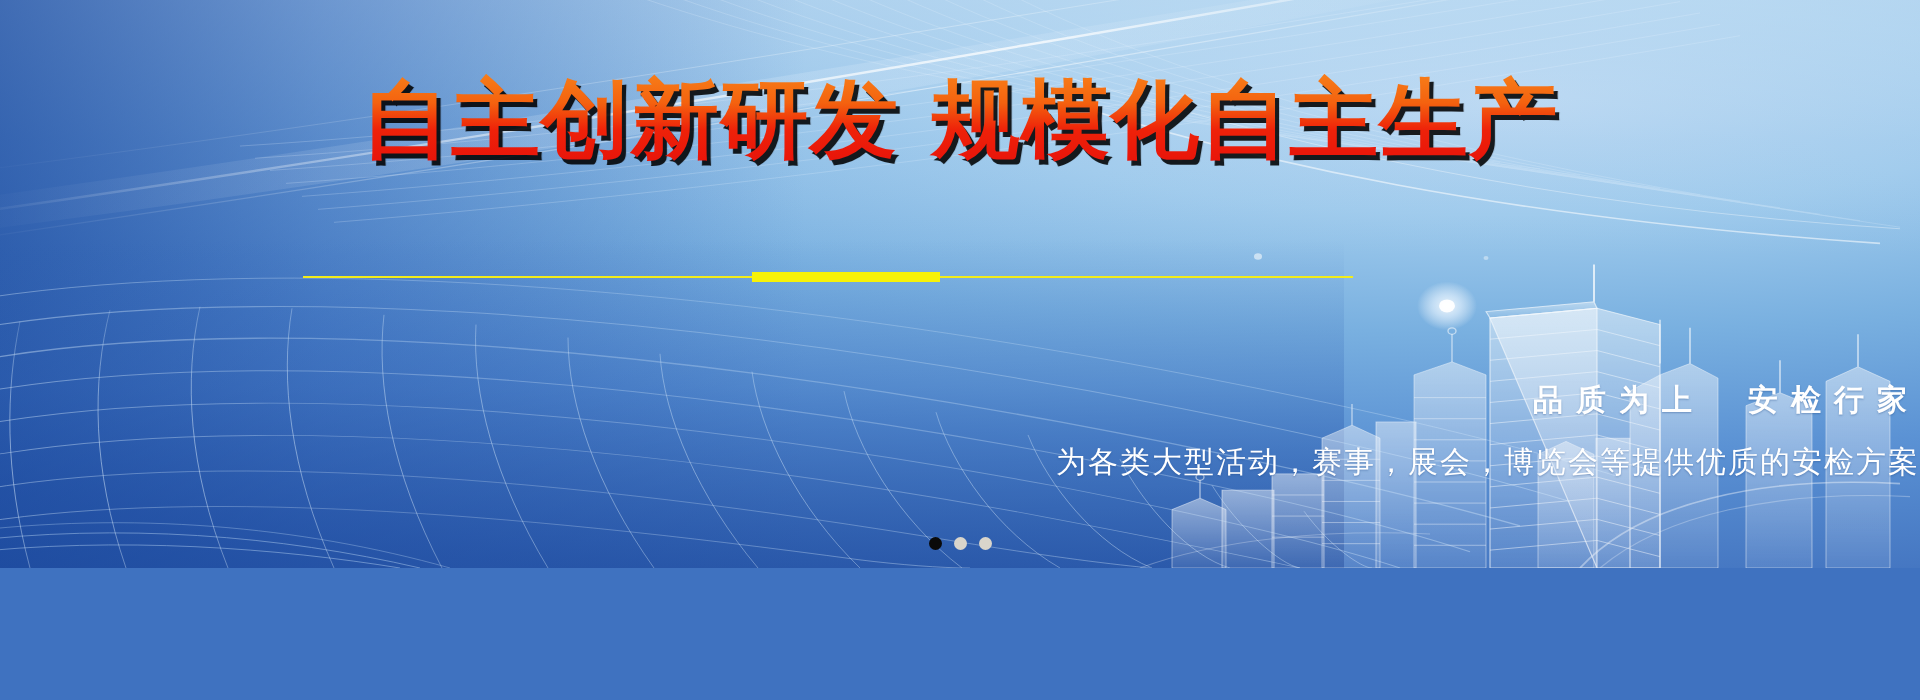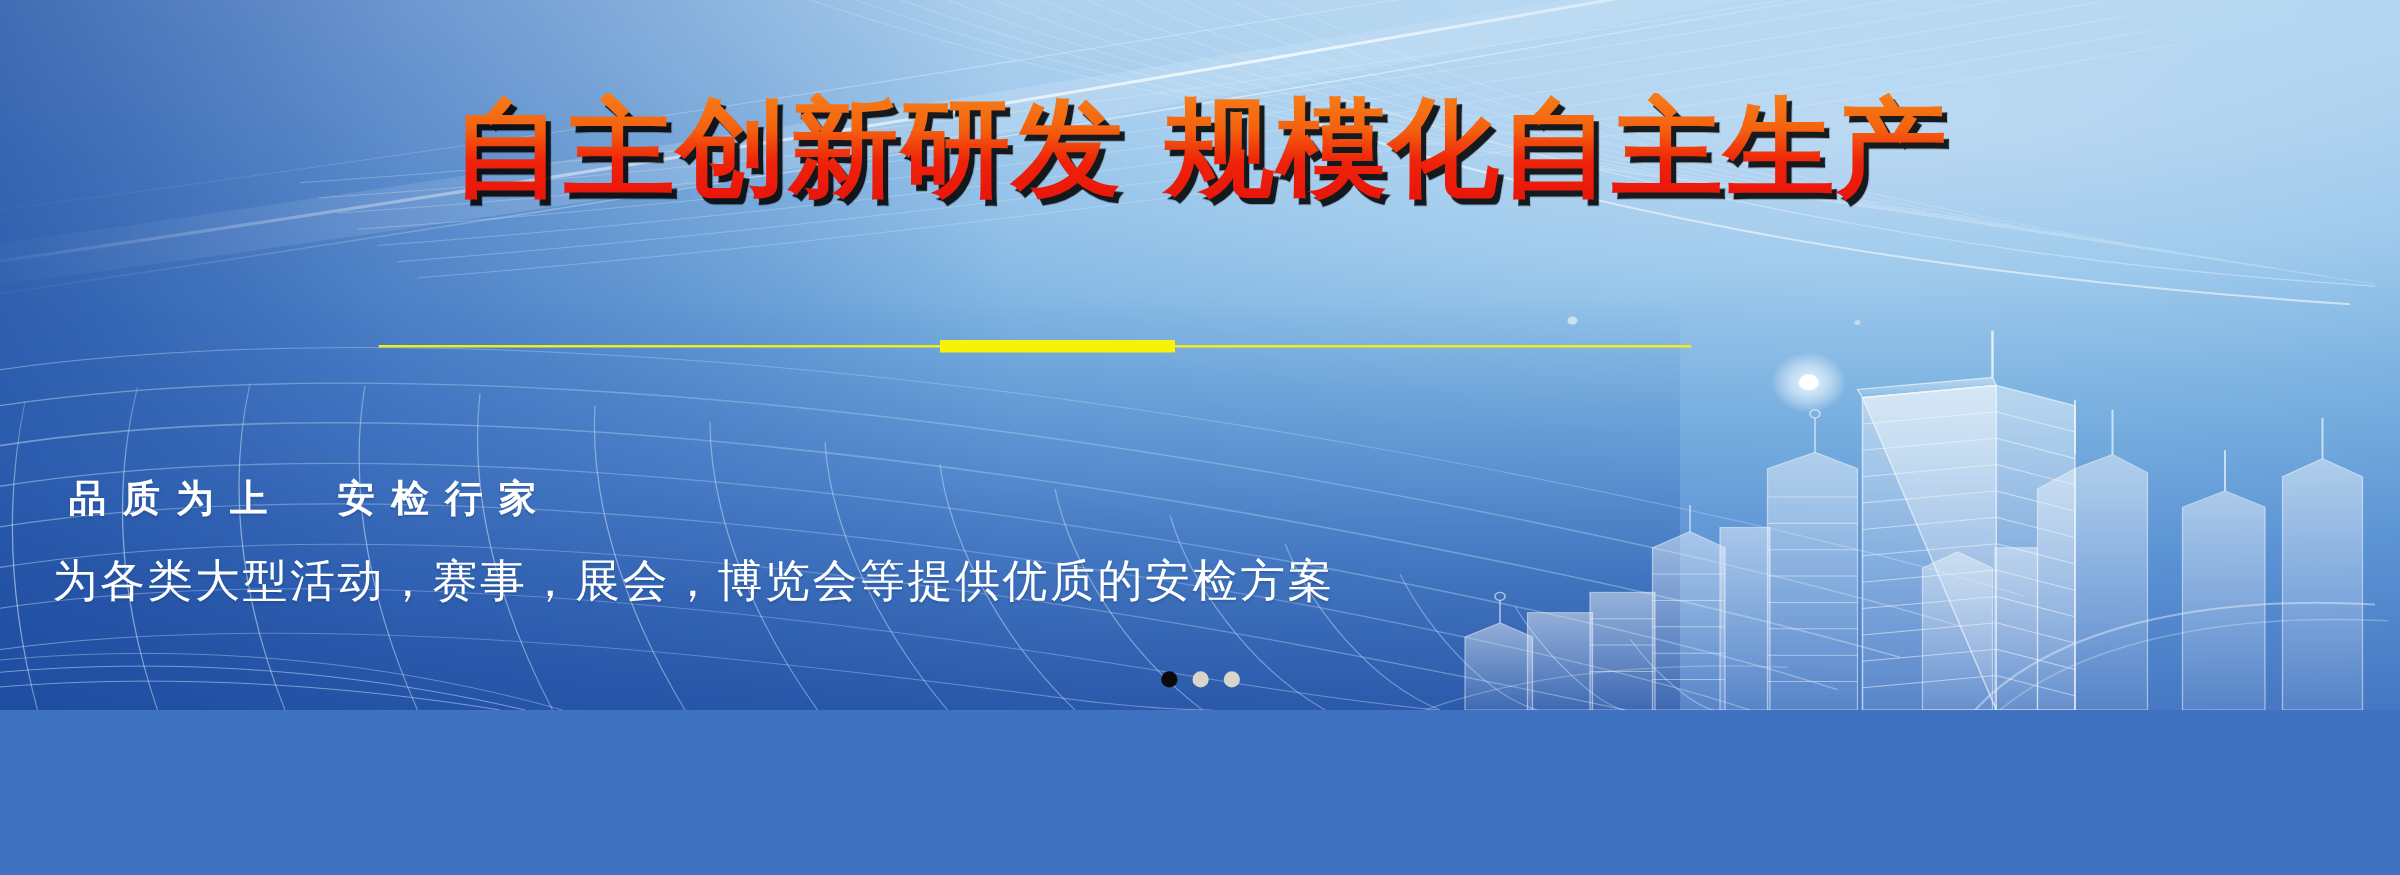--- a/index.html
+++ b/index.html
@@ -71,35 +71,35 @@
     width:100%; height:2px;
     background:#f2ec1a;
   }
   .divider .thick {
     position:absolute; left:449px; top:0px;
     width:188px; height:10px;
     background:#f7f208;
   }
 
   
-  .sub-wrap { position:absolute; left:0; top:380px; width:100%; text-align:left;padding-left:42px; }
+  .sub-wrap { position:absolute; left:0; top:380px; width:100%; text-align:right;padding-left:42px; }
   .sub-line1 {
     font-family:"DejaVu Sans","Liberation Sans",sans-serif;
     color:#ffffff;
     font-size:30px;
     font-weight:bold;
     letter-spacing:13px;
     text-indent:13px;
     line-height:1.3;
     text-shadow:0 1px 2px rgba(20,60,120,.35);
   }
   .sub-line2 {
     font-family:"DejaVu Sans","Liberation Sans",sans-serif;
     color:#ffffff;
-    font-size:36px;
+    font-size:30px;
     font-weight:400;
     letter-spacing:2px;
     margin-top:22px;
     line-height:1.4;
     text-shadow:0 1px 2px rgba(20,60,120,.35);
   }
 
   
   .dots {
     position:absolute; left:0; bottom:18px; width:100%;

